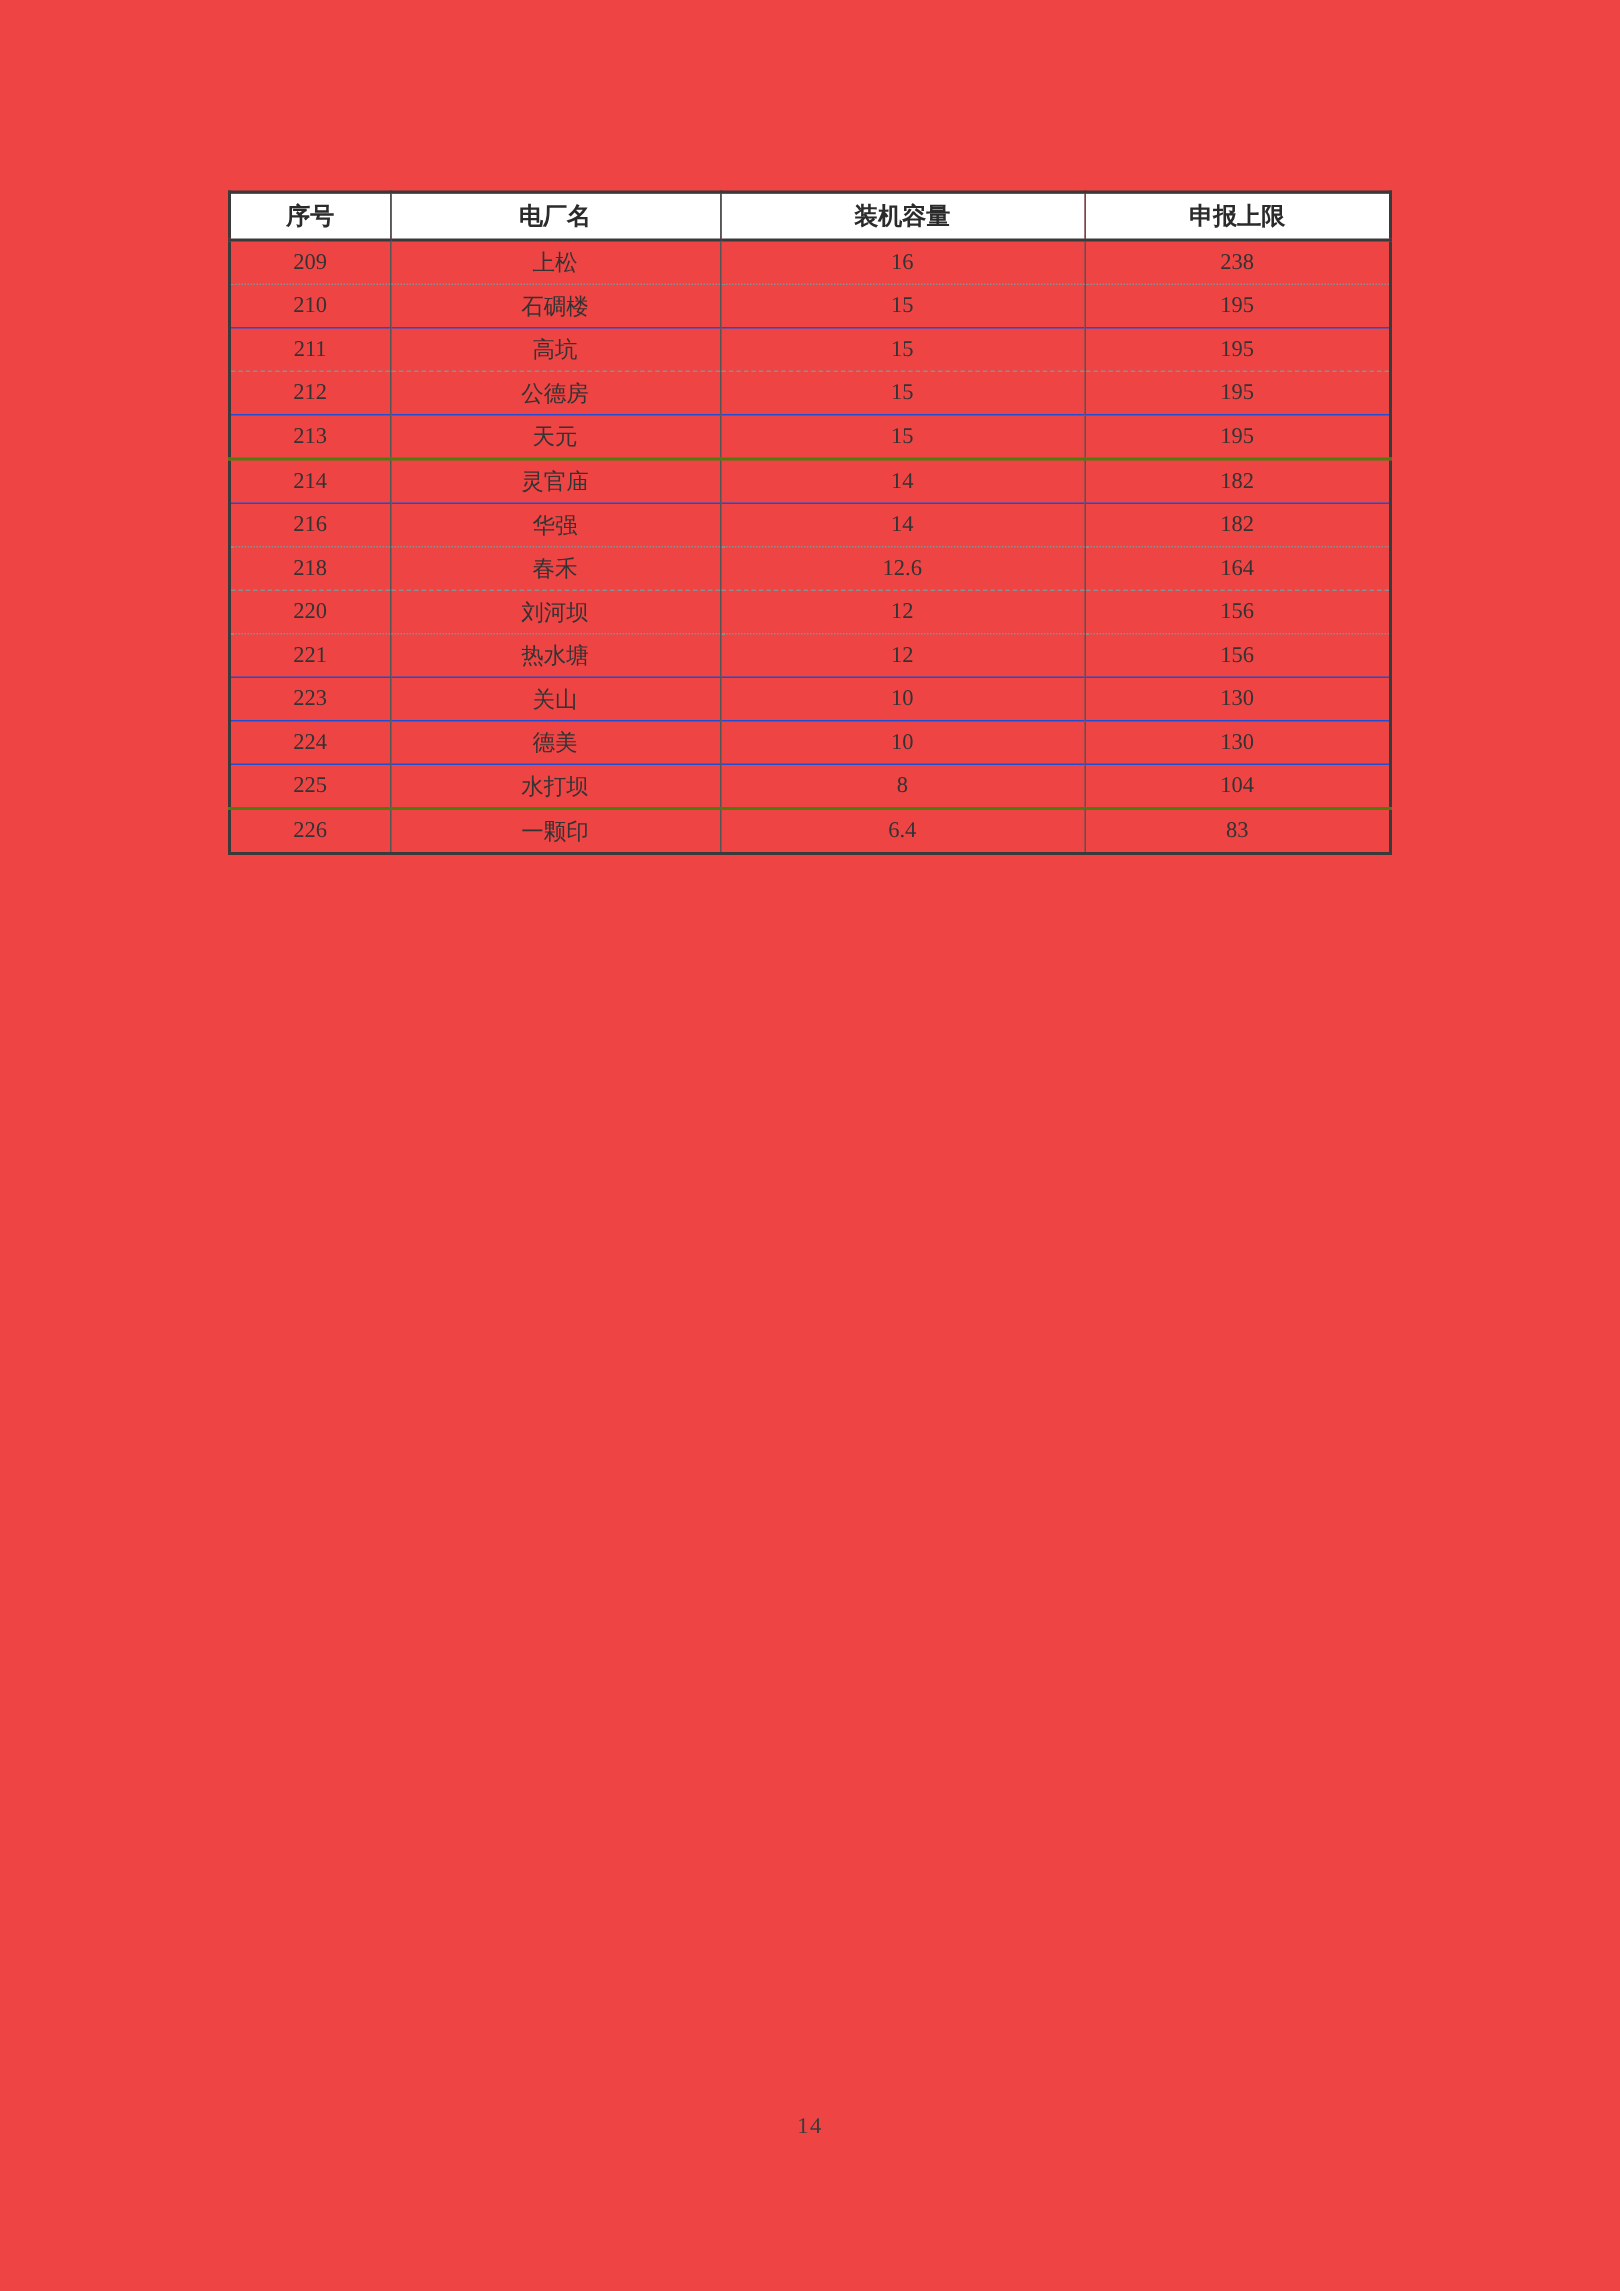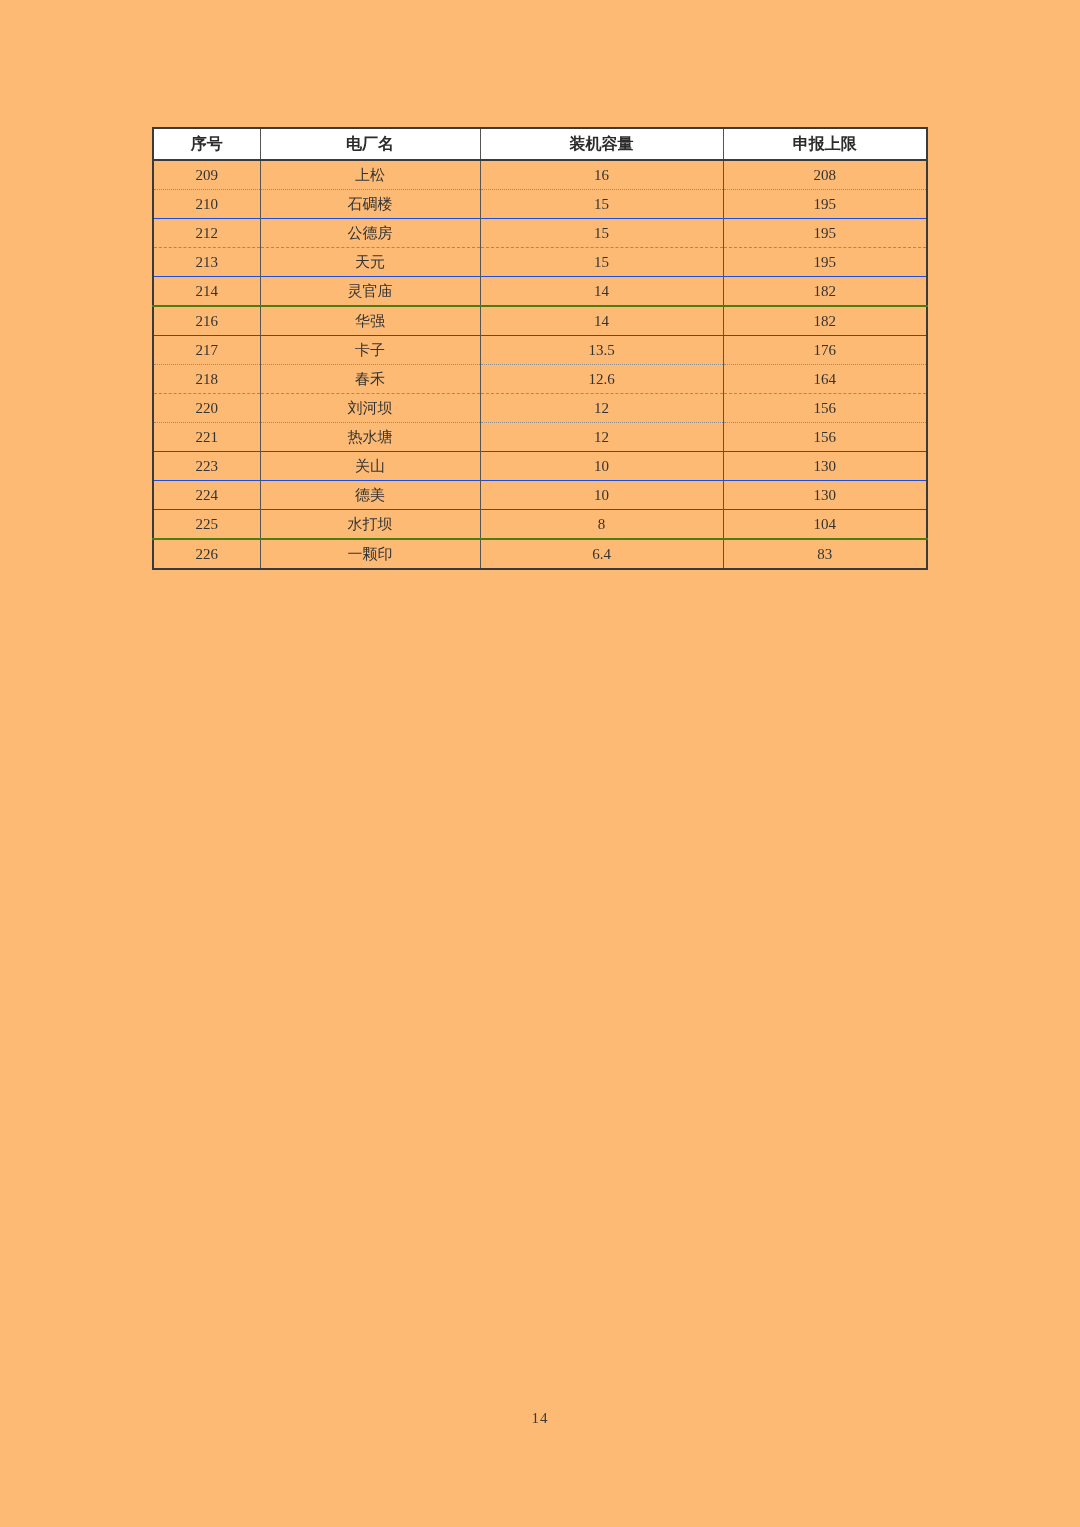--- a/index.html
+++ b/index.html
@@ -10,21 +10,21 @@
   body {
     width: 1080px;
     height: 1527px;
     position: relative;
     font-family: "Liberation Serif", "DejaVu Serif", serif;
     color: #303030;
   }
   .page {
     position: absolute;
     inset: 0;
-    background: #fdba74;
+    background: #ef4444;
   }
   .table-wrap {
     position: absolute;
     left: 152px;
     top: 127px;
     width: 774px;
   }
   table.capacity {
     width: 774px;
     border-collapse: collapse;
@@ -101,25 +101,31 @@
           <th>电厂名</th>
           <th>装机容量</th>
           <th>申报上限</th>
         </tr>
       </thead>
       <tbody>
           <tr>
             <td>209</td>
             <td>上松</td>
             <td>16</td>
-            <td>208</td>
+            <td>238</td>
           </tr>
           <tr>
             <td>210</td>
             <td>石碉楼</td>
+            <td>15</td>
+            <td>195</td>
+          </tr>
+          <tr>
+            <td>211</td>
+            <td>高坑</td>
             <td>15</td>
             <td>195</td>
           </tr>
           <tr>
             <td>212</td>
             <td>公德房</td>
             <td>15</td>
             <td>195</td>
           </tr>
           <tr>
@@ -132,26 +138,20 @@
             <td>214</td>
             <td>灵官庙</td>
             <td>14</td>
             <td>182</td>
           </tr>
           <tr>
             <td>216</td>
             <td>华强</td>
             <td>14</td>
             <td>182</td>
-          </tr>
-          <tr>
-            <td>217</td>
-            <td>卡子</td>
-            <td>13.5</td>
-            <td>176</td>
           </tr>
           <tr>
             <td>218</td>
             <td>春禾</td>
             <td>12.6</td>
             <td>164</td>
           </tr>
           <tr>
             <td>220</td>
             <td>刘河坝</td>

